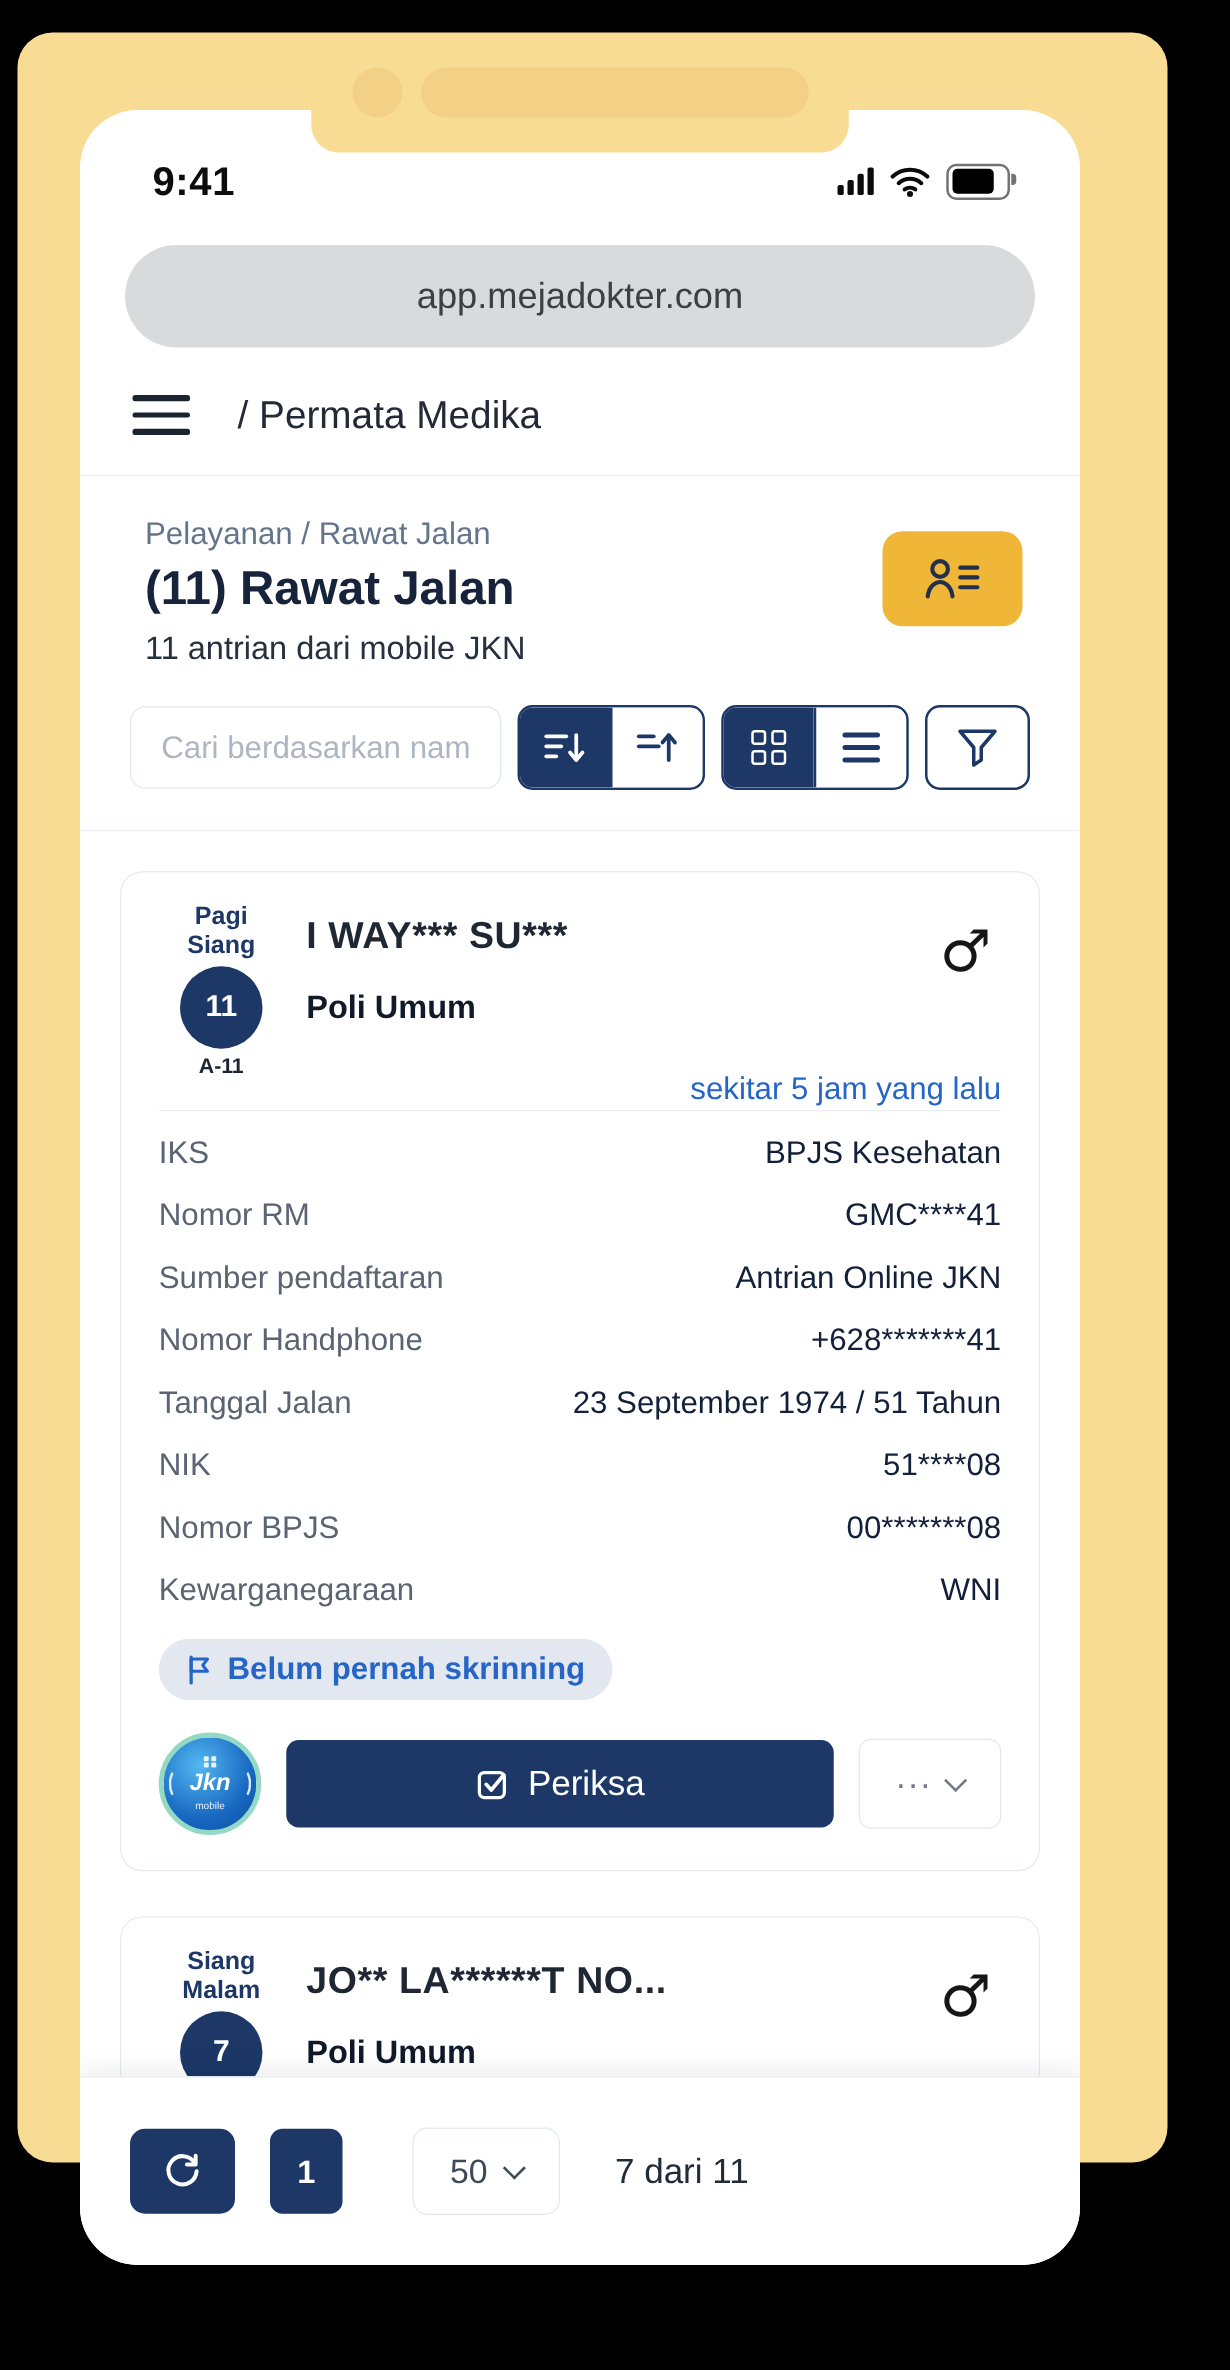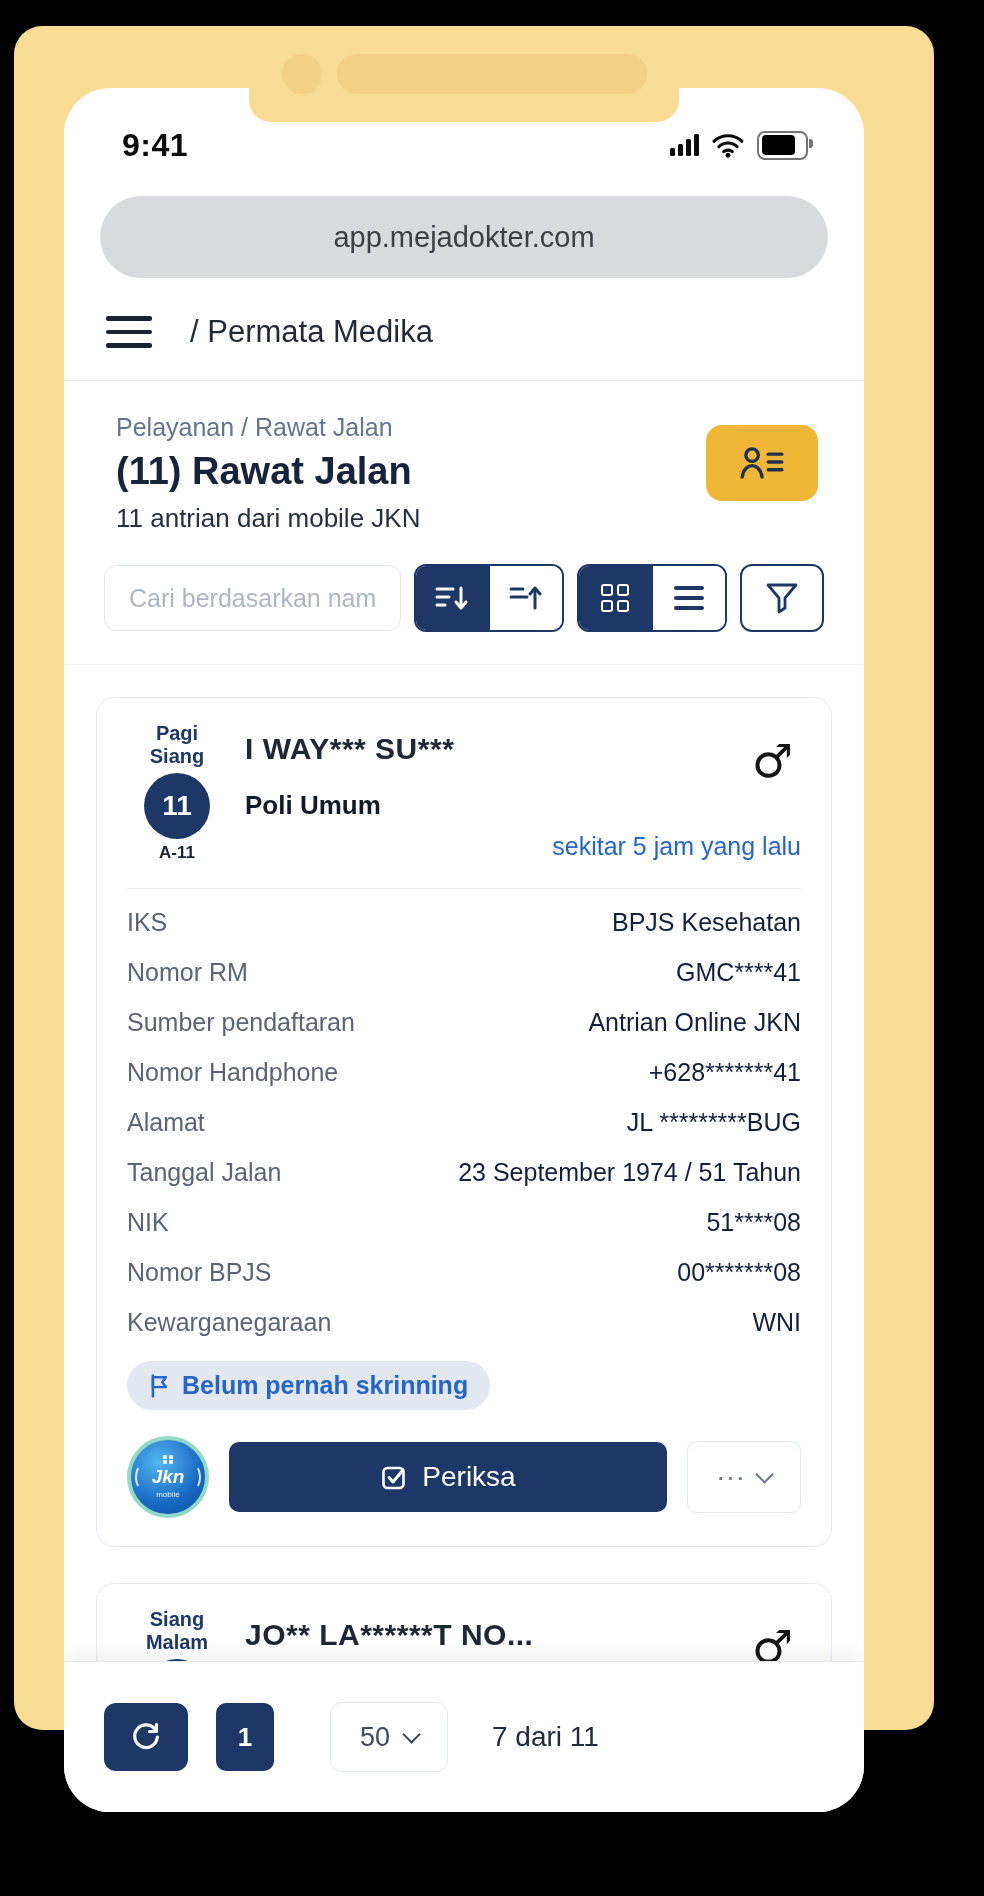--- a/index.html
+++ b/index.html
@@ -74,28 +74,28 @@
   .listico i{height:4px;background:#1d3867;border-radius:2px;}
 
   
   .cards{padding:32px 32px 0;}
   .card{border:1.5px solid #e7eaf0;border-radius:18px;background:#fff;padding:24px 30px 28px;}
   .card + .card{margin-top:36px;}
   .chead{position:relative;min-height:150px;border-bottom:1px solid #e9edf2;padding-bottom:16px;}
   .qcol{position:absolute;left:0;top:0;width:100px;text-align:center;}
   .shift{font-size:20px;font-weight:700;color:#1d3867;}
   .qcircle{width:66px;height:66px;border-radius:50%;background:#1d3867;color:#fff;margin:5px auto 4px;
-           display:flex;align-items:center;justify-content:center;font-size:28px;font-weight:700;}
+           display:flex;align-items:center;justify-content:center;font-size:24px;font-weight:700;}
   .qcode{font-size:17px;font-weight:700;color:#1b2434;}
   .idcol{margin-left:118px;padding-top:10px;padding-right:110px;}
   .pname{font-size:30px;font-weight:600;color:#1f2733;letter-spacing:.5px;}
   .ppoli{margin-top:24px;font-size:26px;font-weight:700;color:#111a28;}
   .gender{position:absolute;right:8px;top:16px;font-size:46px;line-height:1;color:#161616;
           font-family:"DejaVu Sans",sans-serif;}
-  .timeago{position:absolute;right:0;bottom:27px;font-size:25px;color:#2565c8;}
+  .timeago{position:absolute;right:0;bottom:2px;font-size:25px;color:#2565c8;}
   .frow{display:flex;justify-content:space-between;align-items:baseline;padding:10.5px 0;}
   .frow .lb{font-size:25px;color:#5a6472;}
   .frow .vl{font-size:25px;font-weight:400;color:#13203a;text-align:center;}
   .fields{padding-top:8px;}
   .badge{margin-top:14px;display:inline-flex;align-items:center;gap:11px;background:#e3e8f0;
          border-radius:999px;padding:10px 22px;color:#2565c8;font-size:25px;font-weight:600;}
   .actions{margin-top:26px;display:flex;align-items:center;gap:20px;}
   .jkn{width:74px;height:74px;border-radius:50%;flex:none;cursor:pointer;
        background:radial-gradient(circle at 38% 30%,#53b7f1,#1767c0 62%,#0d4fa3 100%);
        border:4px solid #93d9c6;display:flex;flex-direction:column;align-items:center;
@@ -267,24 +267,20 @@
             </div>
             <div class="frow">
               <span class="lb">Sumber pendaftaran</span>
               <span class="vl">Antrian Online JKN</span>
             </div>
             <div class="frow">
               <span class="lb">Nomor Handphone</span>
               <span class="vl">+628*******41</span>
             </div>
             <div class="frow">
-              <span class="lb">Alamat</span>
-              <span class="vl">JL *********BUG</span>
-            </div>
-            <div class="frow">
               <span class="lb">Tanggal Jalan</span>
               <span class="vl">23 September 1974 / 51 Tahun</span>
             </div>
             <div class="frow">
               <span class="lb">NIK</span>
               <span class="vl">51****08</span>
             </div>
             <div class="frow">
               <span class="lb">Nomor BPJS</span>
               <span class="vl">00*******08</span>

